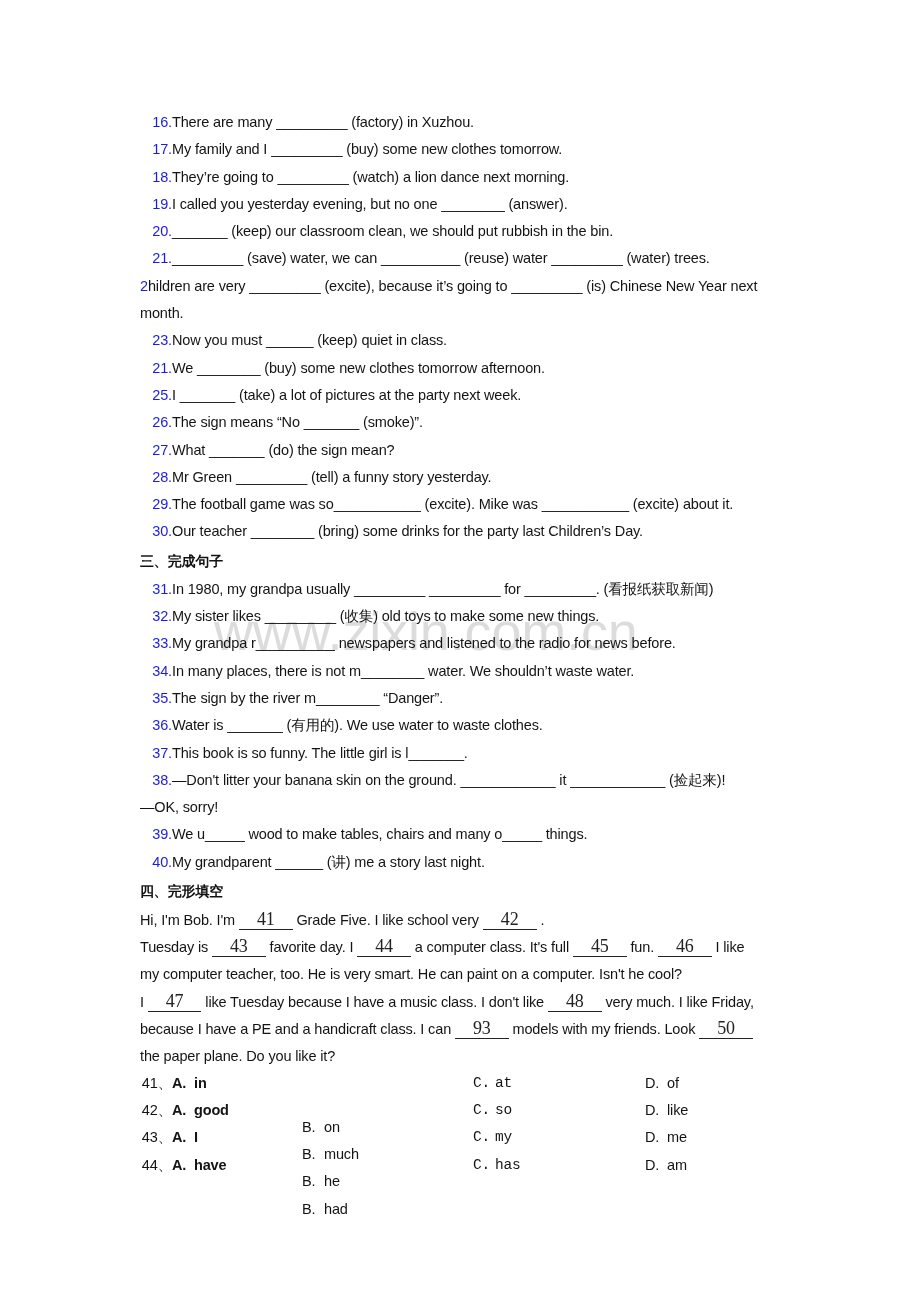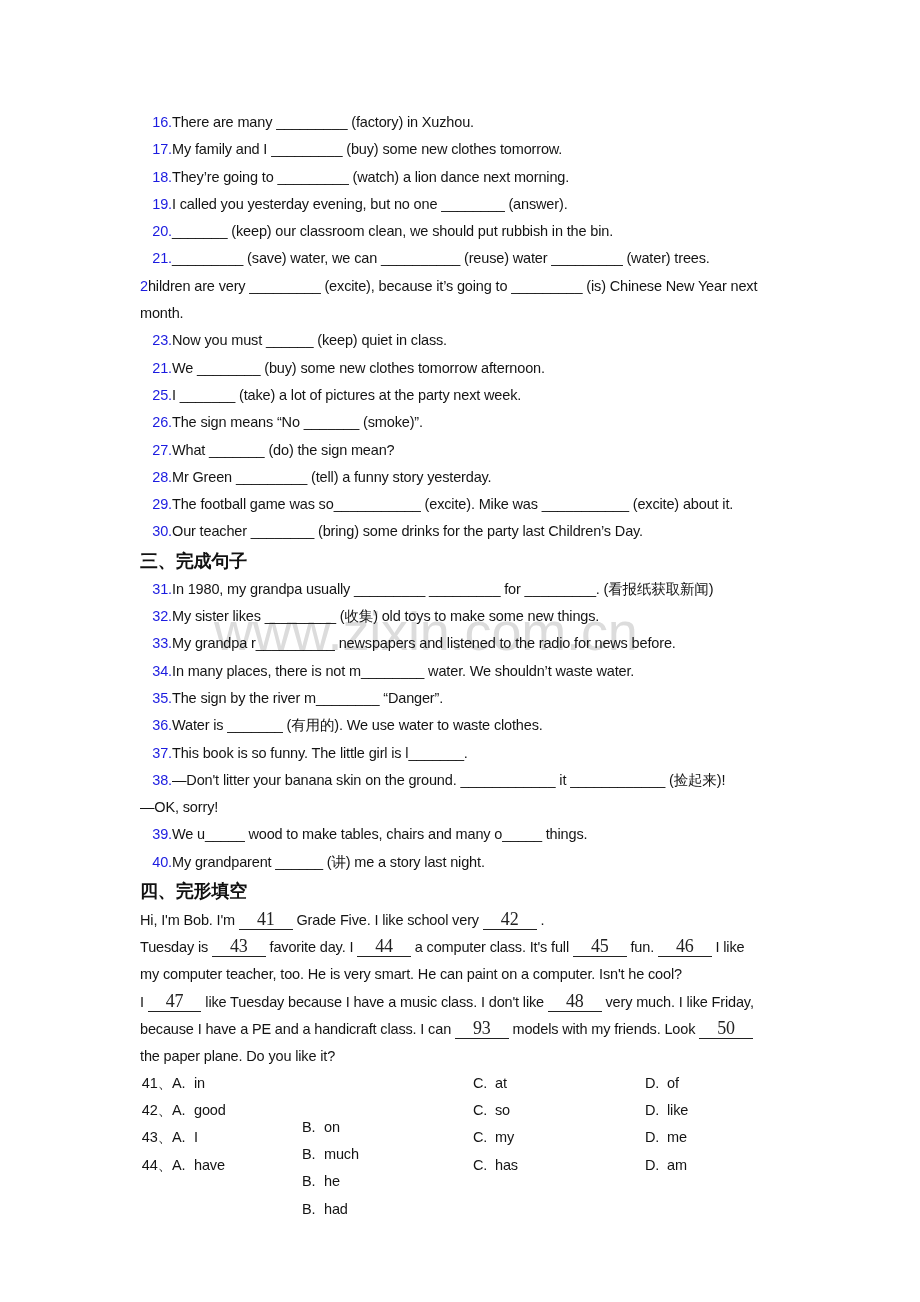--- a/index.html
+++ b/index.html
@@ -12,32 +12,32 @@
     position:absolute;left:214px;top:600px;z-index:0;
     font-size:54px;color:#dcdcdc;white-space:nowrap;
     font-family:Liberation Sans, sans-serif;
   }
   .content{position:absolute;left:140px;top:109px;width:680px;z-index:1;}
   .line{height:27.3px;line-height:27.3px;white-space:nowrap;}
   .qnum{display:inline-block;min-width:32px;color:#1c1ce0;text-align:right;}
   .qnum.join{min-width:0;}
   .qnum.black{color:#141414;}
   .head{
-    height:30px;line-height:30px;font-size:18px;font-weight:bold;
+    height:30px;line-height:30px;font-size:14px;font-weight:bold;
     white-space:nowrap;color:#111;
   }
   .nblank{
     border-bottom:1.4px solid #222;padding:0 18px;
     font-family:"Liberation Serif","DejaVu Serif",serif;
     font-size:18px;color:#222;
   }
   .opt-choice{display:inline-block;vertical-align:top;}
-  .opt-choice.c0{width:130px;}
+  .opt-choice.c0{width:130px;font-weight:bold;}
   .opt-choice.c1{width:171px;margin-top:44px;}
-  .opt-choice.c2{width:172px;}
+  .opt-choice.c2{width:172px;font-family:Liberation Mono, monospace;}
   .opt-letter{display:inline-block;min-width:22px;}
 </style>
 </head>
 <body>
 
 <div class="watermark">www.zixin.com.cn</div>
 <div class="content">
     <div class="line"><span class="qnum">16.</span><span class="qtext">There are many _________ (factory) in Xuzhou.</span></div>
     <div class="line"><span class="qnum">17.</span><span class="qtext">My family and I _________ (buy) some new clothes tomorrow.</span></div>
     <div class="line"><span class="qnum">18.</span><span class="qtext">They’re going to _________ (watch) a lion dance next morning.</span></div>

